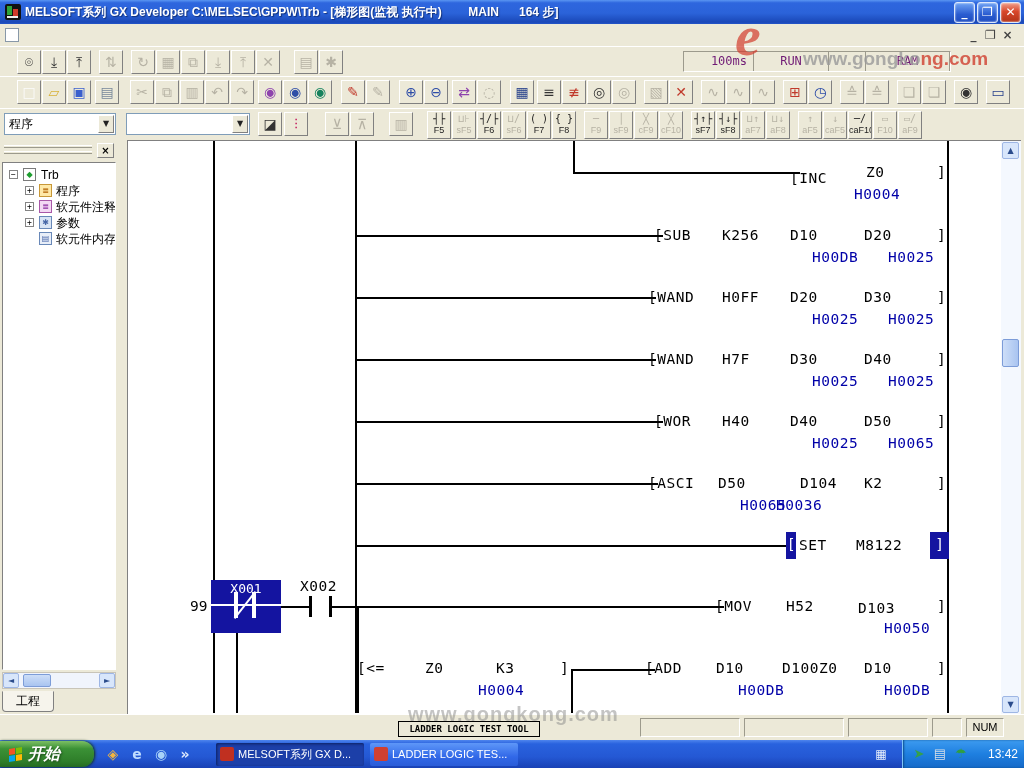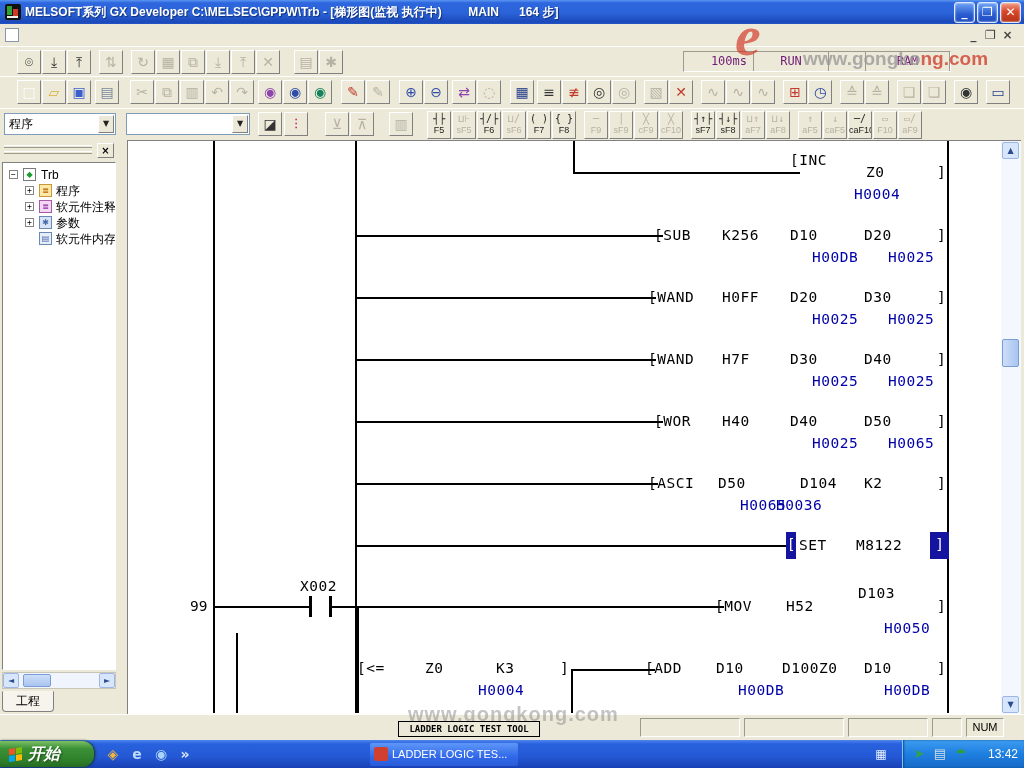--- a/index.html
+++ b/index.html
@@ -376,21 +376,21 @@
     <div class="hl" style="left: 573px; top: 32px; width: 227px; height: 2px;"></div>
     <div class="hl" style="left: 355px; top: 95px; width: 308px; height: 2px;"></div>
     <div class="hl" style="left: 355px; top: 157px; width: 301px; height: 2px;"></div>
     <div class="hl" style="left: 355px; top: 219px; width: 301px; height: 2px;"></div>
     <div class="hl" style="left: 355px; top: 281px; width: 308px; height: 2px;"></div>
     <div class="hl" style="left: 355px; top: 343px; width: 303px; height: 2px;"></div>
     <div class="hl" style="left: 355px; top: 405px; width: 440px; height: 2px;"></div>
     <div class="hl" style="left: 213px; top: 466px; width: 97px; height: 2px;"></div>
     <div class="hl" style="left: 331px; top: 466px; width: 393px; height: 2px;"></div>
     <div class="hl" style="left: 571px; top: 529px; width: 84px; height: 2px;"></div>
-    <div class="lt" style="left: 790px; top: 11px;">[INC</div>
+    <div class="lt" style="left: 790px; top: 29px;">[INC</div>
     <div class="lt" style="left: 866px; top: 23px;">Z0</div>
     <div class="lt" style="left: 937px; top: 23px;">]</div>
     <div class="lt" style="left: 654px; top: 86px;">[SUB</div>
     <div class="lt" style="left: 722px; top: 86px;">K256</div>
     <div class="lt" style="left: 790px; top: 86px;">D10</div>
     <div class="lt" style="left: 864px; top: 86px;">D20</div>
     <div class="lt" style="left: 937px; top: 86px;">]</div>
     <div class="lt" style="left: 648px; top: 148px;">[WAND</div>
     <div class="lt" style="left: 722px; top: 148px;">H0FF</div>
     <div class="lt" style="left: 790px; top: 148px;">D20</div>
@@ -408,21 +408,21 @@
     <div class="lt" style="left: 937px; top: 272px;">]</div>
     <div class="lt" style="left: 648px; top: 334px;">[ASCI</div>
     <div class="lt" style="left: 718px; top: 334px;">D50</div>
     <div class="lt" style="left: 786px; top: 334px; margin-left: 14px;">D104</div>
     <div class="lt" style="left: 864px; top: 334px;">K2</div>
     <div class="lt" style="left: 937px; top: 334px;">]</div>
     <div class="lt" style="left: 799px; top: 396px;">SET</div>
     <div class="lt" style="left: 856px; top: 396px;">M8122</div>
     <div class="lt" style="left: 715px; top: 457px;">[MOV</div>
     <div class="lt" style="left: 786px; top: 457px;">H52</div>
-    <div class="lt" style="left: 858px; top: 444px;">D103</div>
+    <div class="lt" style="left: 858px; top: 459px;">D103</div>
     <div class="lt" style="left: 937px; top: 457px;">]</div>
     <div class="lt" style="left: 357px; top: 519px;">[&lt;=</div>
     <div class="lt" style="left: 425px; top: 519px;">Z0</div>
     <div class="lt" style="left: 496px; top: 519px;">K3</div>
     <div class="lt" style="left: 560px; top: 519px;">]</div>
     <div class="lt" style="left: 645px; top: 519px;">[ADD</div>
     <div class="lt" style="left: 716px; top: 519px;">D10</div>
     <div class="lt" style="left: 782px; top: 519px;">D100Z0</div>
     <div class="lt" style="left: 864px; top: 519px;">D10</div>
     <div class="lt" style="left: 937px; top: 519px;">]</div>
@@ -437,20 +437,27 @@
     <div class="lm" style="left: 888px; top: 294px;">H0065</div>
     <div class="lm" style="left: 740px; top: 356px;">H0065</div>
     <div class="lm" style="left: 776px; top: 356px;">H0036</div>
     <div class="lm" style="left: 884px; top: 479px;">H0050</div>
     <div class="lm" style="left: 478px; top: 541px;">H0004</div>
     <div class="lm" style="left: 738px; top: 541px;">H00DB</div>
     <div class="lm" style="left: 884px; top: 541px;">H00DB</div>
     <div class="step-num" style="left: 190px; top: 457px;">99</div>
     <div class="lhl" style="left: 786px; top: 392px; width: 10px; height: 27px;">[</div>
     <div class="lhl" style="left: 930px; top: 392px; width: 19px; height: 27px;">]</div>
+    <div id="x1box" style="position: absolute; left: 211px; top: 440px; width: 70px; height: 53px; background: rgb(20, 20, 160);">
+      <div class="lab">X001</div>
+      <div class="wl" style="left: 0px; top: 24px; width: 100%; height: 2px;"></div>
+      <div class="wl" style="left: 23px; top: 12px; width: 4px; height: 26px;"></div>
+      <div class="wl" style="left: 41px; top: 12px; width: 4px; height: 26px;"></div>
+      <div class="wl" style="left: 33px; top: 8px; width: 2px; height: 34px; transform: rotate(38deg);"></div>
+    </div>
     <div class="lt" style="left: 300px; top: 437px;">X002</div>
     <div class="vl" style="left: 309px; top: 456px; width: 3px; height: 21px;"></div>
     <div class="vl" style="left: 329px; top: 456px; width: 3px; height: 21px;"></div>
   </div>
 <div id="vscroll">
   <div class="vbtn" style="top:1px;">▲</div>
   <div id="vthumb"></div>
   <div class="vbtn" style="bottom:1px;">▼</div>
 </div>
 
@@ -479,20 +486,21 @@
   <div id="tray">
     <span id="clock">13:42</span>
   <div class="tray-icon" style="left: 8px; color: rgb(53, 160, 74);">➤</div>
       <div class="tray-icon" style="left: 29px; color: rgb(216, 223, 232);">▤</div>
       <div class="tray-icon" style="left: 50px; color: rgb(47, 158, 65);">☂</div>
     </div>
 <div class="ql-icon" style="left: 104px; color: rgb(244, 182, 63);">◈</div>
     <div class="ql-icon" style="left: 128px; color: rgb(191, 220, 255);">e</div>
     <div class="ql-icon" style="left: 152px; color: rgb(168, 210, 248);">◉</div>
     <div class="ql-icon" style="left: 176px; color: rgb(220, 232, 252);">»</div>
+    <div class="task-btn task-active" style="left: 216px;">MELSOFT系列 GX D...<div class="ticn" style="background: rgb(192, 48, 32);"></div></div>
     <div class="task-btn task-idle" style="left: 370px;">LADDER LOGIC TES...<div class="ticn" style="background: rgb(208, 64, 48);"></div></div>
   </div>
 
 <div id="wm-top">
   <div id="wm-logo">e</div>
   <div id="wm-url">
     <span class="g">www.gongko</span><span class="r">ng.com</span>
   </div>
 </div>
 <div id="wm-bottom">www.gongkong.com</div>

